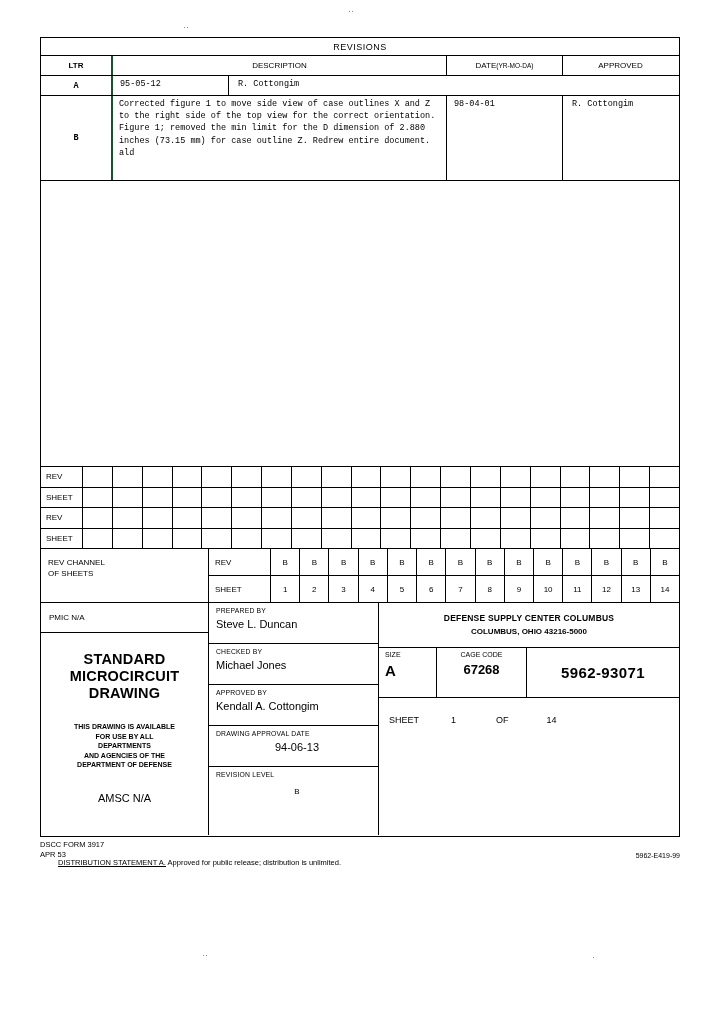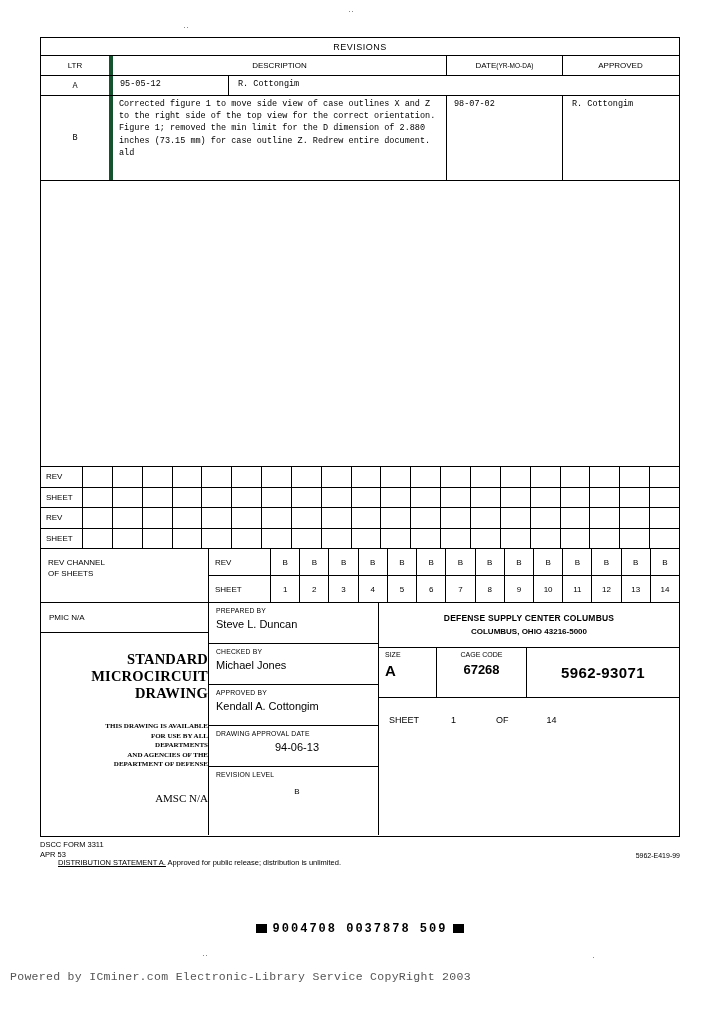--- a/index.html
+++ b/index.html
@@ -55,21 +55,21 @@
     display: flex;
   }
   .rev-head > div {
     box-sizing: border-box;
     font-size: 8px;
     display: flex;
     align-items: center;
     justify-content: center;
     text-align: center;
   }
-  .c-ltr   { width: 72px; border-right: 4px solid #14532d; }
+  .c-ltr   { width: 72px; border-right: 2px solid #14532d; font-weight: bold; }
   .c-desc  { width: 334px; border-right: 1px solid #000; }
   .c-date  { width: 116px; border-right: 1px solid #000; }
   .c-appr  { width: 115px; }
   .sub { font-size: 6.5px; }
 
   .rev-row {
     position: absolute;
     left: 0;
     width: 100%;
     box-sizing: border-box;
@@ -204,23 +204,22 @@
     border-bottom: 1px solid #000;
     box-sizing: border-box;
     font-size: 8px;
     display: flex;
     align-items: center;
     padding-left: 8px;
   }
   .smd-box {
     height: 202px;
     box-sizing: border-box;
-    text-align: right;
+    text-align: center;
     padding-top: 18px;
-    font-family: Liberation Serif, serif;
   }
   .smd-title {
     font-size: 14.5px;
     font-weight: bold;
     line-height: 17px;
     letter-spacing: 0.2px;
   }
   .smd-note {
     margin-top: 20px;
     font-size: 7px;
@@ -399,21 +398,21 @@
 
     <div class="rev-row rowA">
       <div class="c-ltr">A</div>
       <div class="c-date">95-05-12</div>
       <div class="c-appr">R. Cottongim</div>
     </div>
 
     <div class="rev-row rowB">
       <div class="c-ltr">B</div>
       <div class="c-desc">Corrected figure 1 to move side view of case outlines X and Z to the right side of the top view for the correct orientation.  Figure 1; removed the min limit for the D dimension of 2.880 inches (73.15 mm) for case outline Z. Redrew entire document.  ald</div>
-      <div class="c-date">98-07-02</div>
+      <div class="c-date">98-04-01</div>
       <div class="c-appr">R. Cottongim</div>
     </div>
 
     <div class="big-blank"></div>
 
     <div class="grid-block">
       <div class="grid-row">
         <div class="lbl">REV</div>
         <div class="cells">
           <span></span>
@@ -623,29 +622,25 @@
           <span class="n">1</span>
           <span class="of">OF</span>
           <span class="tot">14</span>
         </div>
       </div>
 
     </div>
   </div>
 
   <div class="form-no">
-    <div>DSCC FORM 3311</div>
+    <div>DSCC FORM 3917</div>
     <div>APR 53</div>
   </div>
 
   <div class="distrib">
     <u>DISTRIBUTION STATEMENT A.</u><span>  Approved for public release; distribution is unlimited.</span>
   </div>
 
   <div class="rightcode">5962-E419-99</div>
 
-  <div class="barcode">
-    <span class="blk"></span><span>9004708 0037878 509</span><span class="blk"></span>
-  </div>
-
-  <div class="footer">Powered by ICminer.com Electronic-Library Service CopyRight 2003</div>
+
 
 </div>
 
 </body></html>

